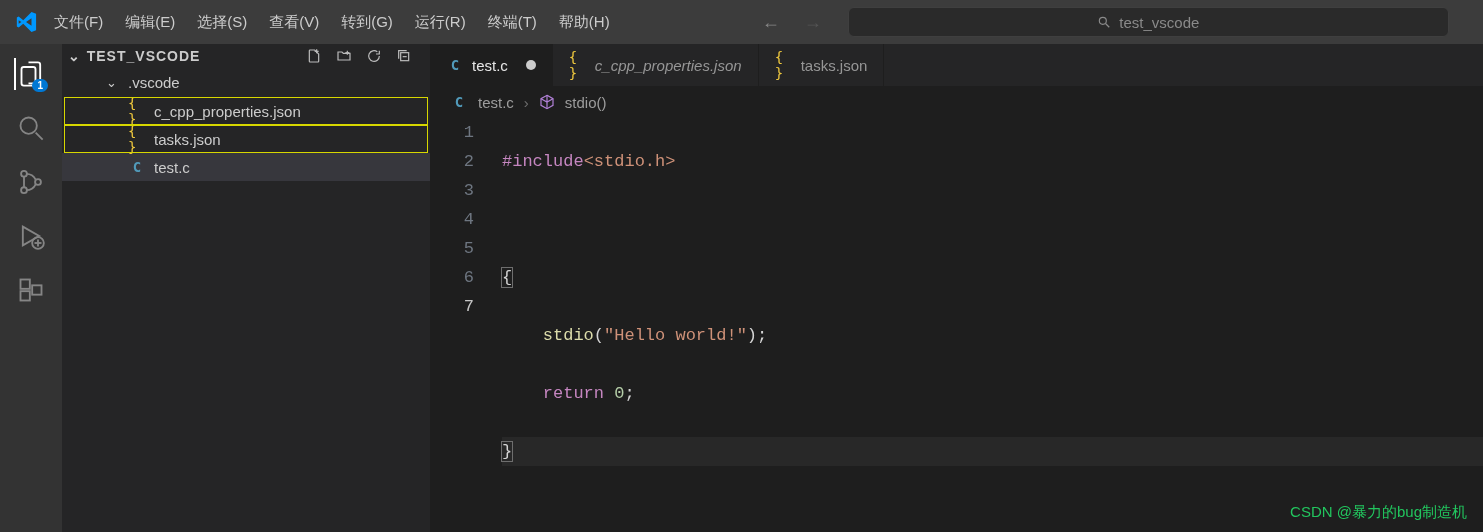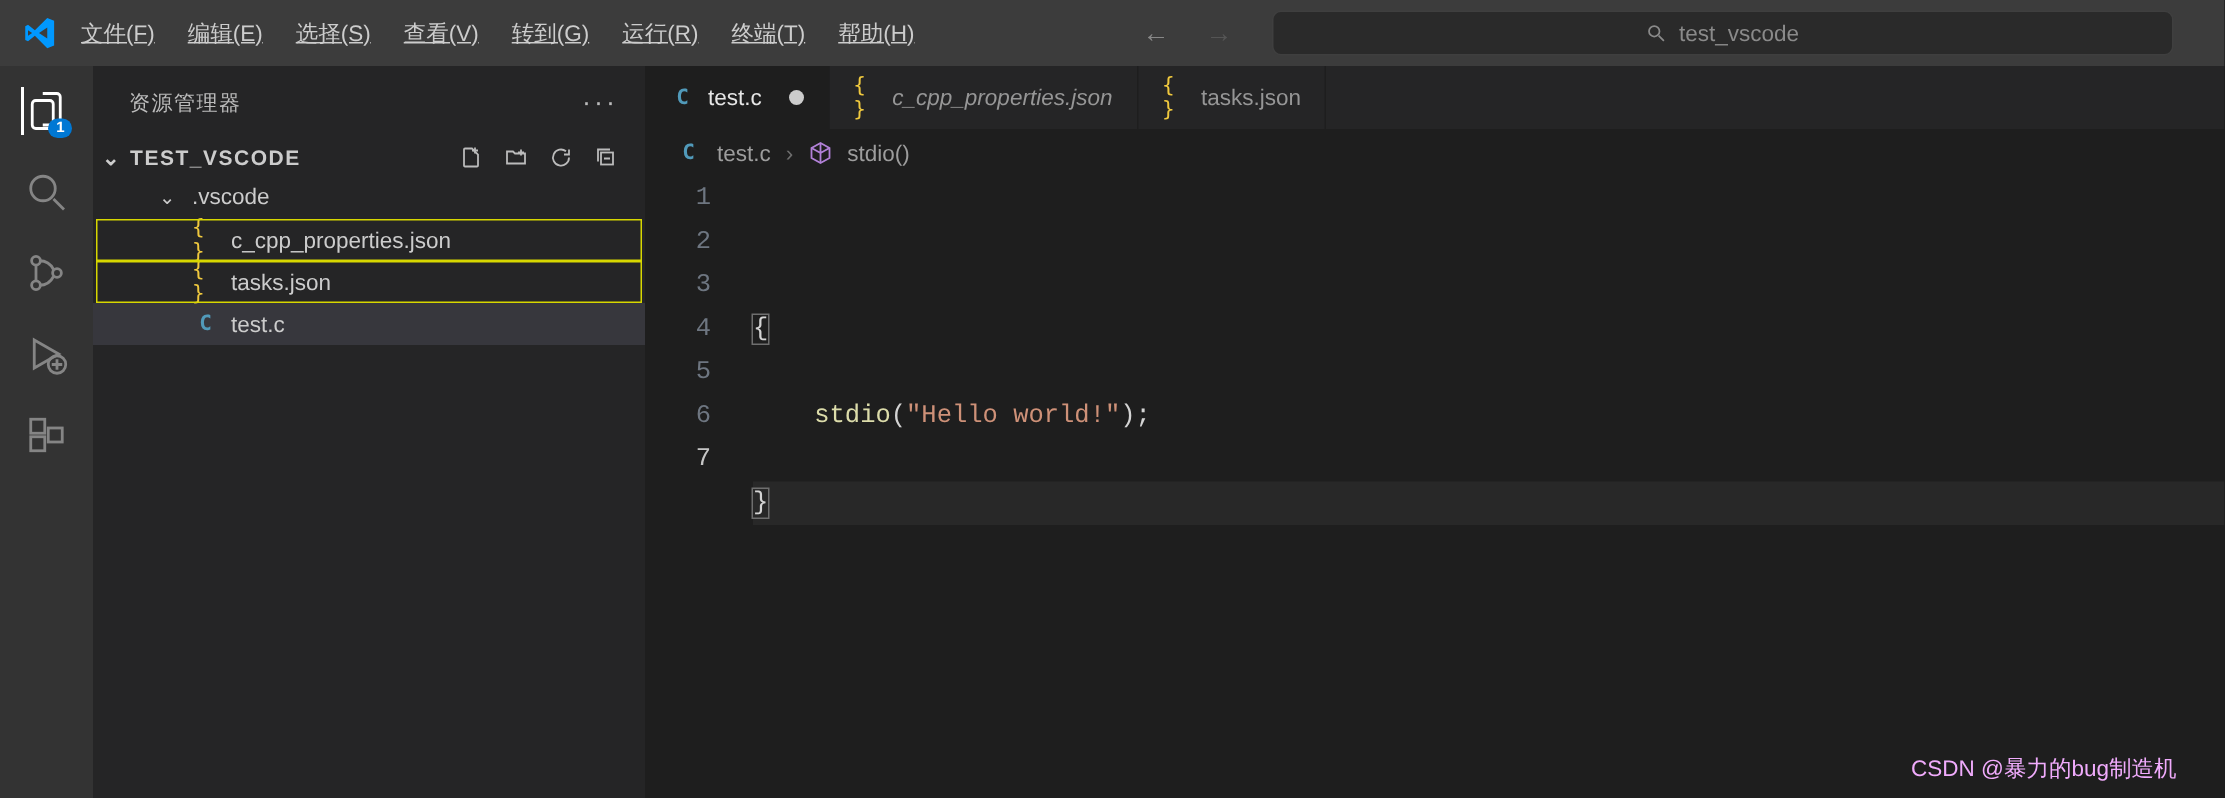--- a/index.html
+++ b/index.html
@@ -6,21 +6,21 @@
 body {
   width: 1483px; height: 532px;
   background: #1e1e1e;
   font-family: "Segoe UI", "Microsoft YaHei", sans-serif;
   color: #cccccc;
   overflow: hidden;
   position: relative;
 }
 .title-bar { height: 44px; background: #3c3c3c; display: flex; align-items: center; padding: 0 10px; gap: 2px;}
 .title-bar .logo { width: 32px; display:flex; align-items:center; justify-content:center;}
-.title-bar .menu-item { padding: 8px 10px; font-size: 15px; color: #cccccc; cursor: pointer; text-decoration: underline; }
+.title-bar .menu-item { padding: 8px 10px; font-size: 15px; color: #cccccc; cursor: pointer; }
 .title-bar .nav-arrows { display:flex; gap: 24px; margin-left: 140px; }
 .title-bar .nav-arrow { color: #888; font-size:18px; cursor:pointer; }
 .title-bar .search-box { flex: 1; margin-left: 24px; margin-right: 24px; background: #2a2a2a; border:1px solid #3f3f3f; border-radius:6px; height:30px; display:flex; align-items:center; justify-content:center; color:#8a8a8a; font-size:15px; gap:8px;}
 .main { display:flex; height: calc(532px - 44px); }
 .activity-bar { width:62px; background:#333333; display:flex; flex-direction:column; align-items:center; padding-top:14px; gap:22px;}
 .activity-bar .ab-icon { width:32px; height:32px; display:flex; align-items:center; justify-content:center; cursor:pointer; color:#858585; position:relative;}
 .activity-bar .ab-icon.active { color:#ffffff; border-left:2px solid #fff; margin-left:-2px; padding-left:2px;}
 .badge { position:absolute; bottom:-2px; right:-2px; background:#0078d4; color:#fff; font-size:10px; border-radius:8px; padding:1px 5px; font-weight:600;}
 .sidebar { width:368px; background:#252526; display:flex; flex-direction:column; }
 .sidebar-header { display:flex; align-items:center; justify-content:space-between; padding:14px 18px 14px 24px; font-size:14px; color:#bbbbbb;}
@@ -55,21 +55,21 @@
 .gutter { width:72px; text-align:right; color:#6e7681; padding-right:28px;}
 .code-lines { flex:1; white-space:pre; color:#d4d4d4; }
 .kw { color:#C586C0;}
 .ty { color:#569cd6;}
 .fn { color:#dcdcaa;}
 .str { color:#ce9178;}
 .num { color:#b5cea8;}
 .pun { color:#d4d4d4;}
 .brace-hi { outline:1px solid #6e6e6e;}
 .cursor-line { background:#282828;}
-.watermark { position:absolute; bottom:10px; right:32px; color:#f0abfc; font-size:15px;}
+.watermark { position:absolute; bottom:10px; right:16px; color:#22c55e; font-size:15px;}
 svg { display:block;}
 </style>
 </head>
 <body>
 
 <div class="title-bar">
   <div class="logo">
     <svg width="22" height="22" viewBox="0 0 24 24">
         <path fill="#0098ff" d="M23 3l-5-2-9 9-5-4-2 1v10l2 1 5-4 9 9 5-2V3zm-5 13l-6-4 6-4v8zM4 14V10l3 2-3 2z"></path>
       </svg>
@@ -129,24 +129,20 @@
     <div class="ab-icon">
         <svg width="28" height="28" viewBox="0 0 24 24" fill="none" stroke="currentColor" stroke-width="1.6">
           <rect x="3" y="3" width="8" height="8"></rect>
           <rect x="3" y="13" width="8" height="8"></rect>
           <rect x="13" y="8" width="8" height="8"></rect>
         </svg>
       </div>
   </div>
 
   <div class="sidebar">
-    <div class="sidebar-header">
-      <span class="title">资源管理器</span>
-      <span class="more">···</span>
-    </div>
     <div class="explorer-folder-header">
       <div class="left">
         <span>⌄</span>
         <span>TEST_VSCODE</span>
       </div>
       <div class="actions">
         <span>
             <svg width="16" height="16" viewBox="0 0 24 24" fill="none" stroke="currentColor" stroke-width="1.8">
               <path d="M13 3H6a1 1 0 00-1 1v16a1 1 0 001 1h12a1 1 0 001-1V9l-6-6z"></path>
               <line x1="16" y1="2" x2="16" y2="8"></line>
@@ -228,22 +224,24 @@
       <div class="gutter">
         <div>1</div>
         <div>2</div>
         <div>3</div>
         <div>4</div>
         <div>5</div>
         <div>6</div>
         <div style="color:#c6c6c6;">7</div>
       </div>
       <div class="code-lines">
+<div><span class="kw">#include</span><span class="str">&lt;stdio.h&gt;</span></div>
 <div>&nbsp;</div>
 <div><span class="pun brace-hi">{</span></div>
 <div>    <span class="fn">stdio</span><span class="pun">(</span><span class="str">"Hello world!"</span><span class="pun">);</span></div>
+<div>    <span class="kw">return</span> <span class="num">0</span><span class="pun">;</span></div>
 <div class="cursor-line"><span class="pun brace-hi">}</span></div>
       </div>
     </div>
   </div>
 </div>
 
 <div class="watermark">CSDN @暴力的bug制造机</div>
 
 </body></html>

